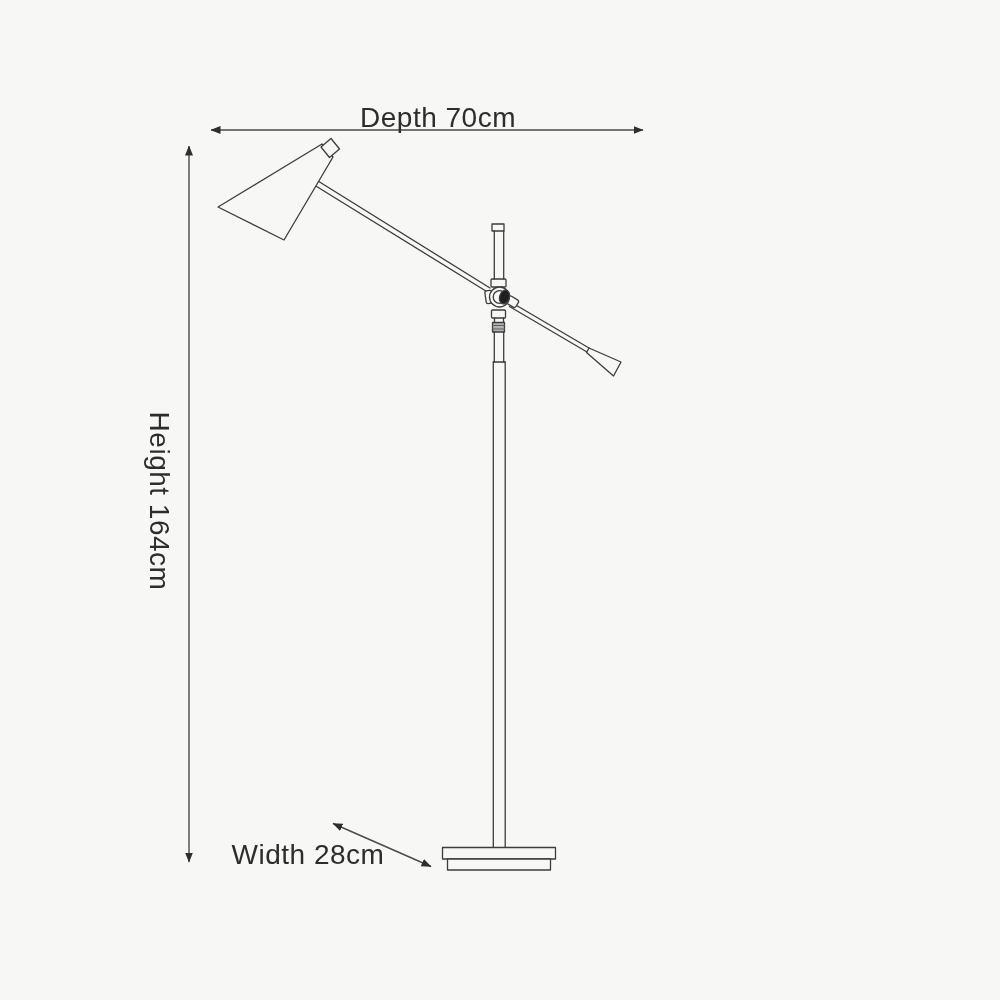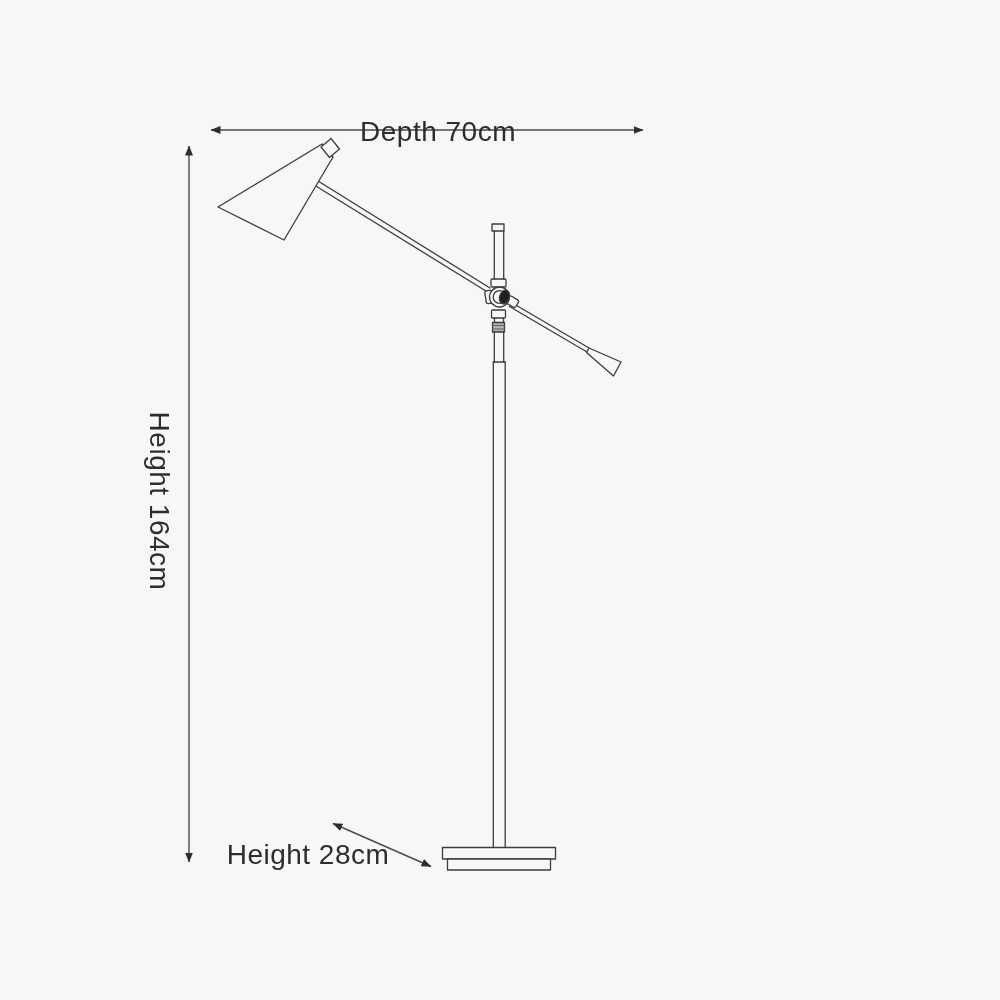--- a/index.html
+++ b/index.html
@@ -28,21 +28,21 @@
     white-space: nowrap;
     user-select: none;
   }
   .dim-label.horizontal {
     transform: translate(-50%, -50%);
   }
   .dim-label.vertical {
     writing-mode: vertical-rl;
     transform: translate(-50%, -50%);
   }
-  #depth-label  { left: 438px; top: 132px; }
+  #depth-label  { left: 438px; top: 118px; }
   #height-label { left: 159px; top: 501px; }
   #width-label  { left: 308px; top: 855px; }
 </style>
 </head>
 <body>
 
 <div class="canvas">
 
   <svg width="1000" height="1000" viewBox="0 0 1000 1000">
     <defs>
@@ -120,15 +120,15 @@
         <rect x="442.5" y="847.5" width="113" height="11.5" fill="#f7f7f6"></rect>
         <rect x="447.5" y="859" width="103" height="11" fill="#f7f7f6"></rect>
       </g>
     </g>
   </svg>
 
   <div id="depth-label" class="dim-label horizontal">Depth 70cm</div>
 
   <div id="height-label" class="dim-label vertical">Height 164cm</div>
 
-  <div id="width-label" class="dim-label horizontal">Height 28cm</div>
+  <div id="width-label" class="dim-label horizontal">Width 28cm</div>
 
 </div>
 
 </body></html>

